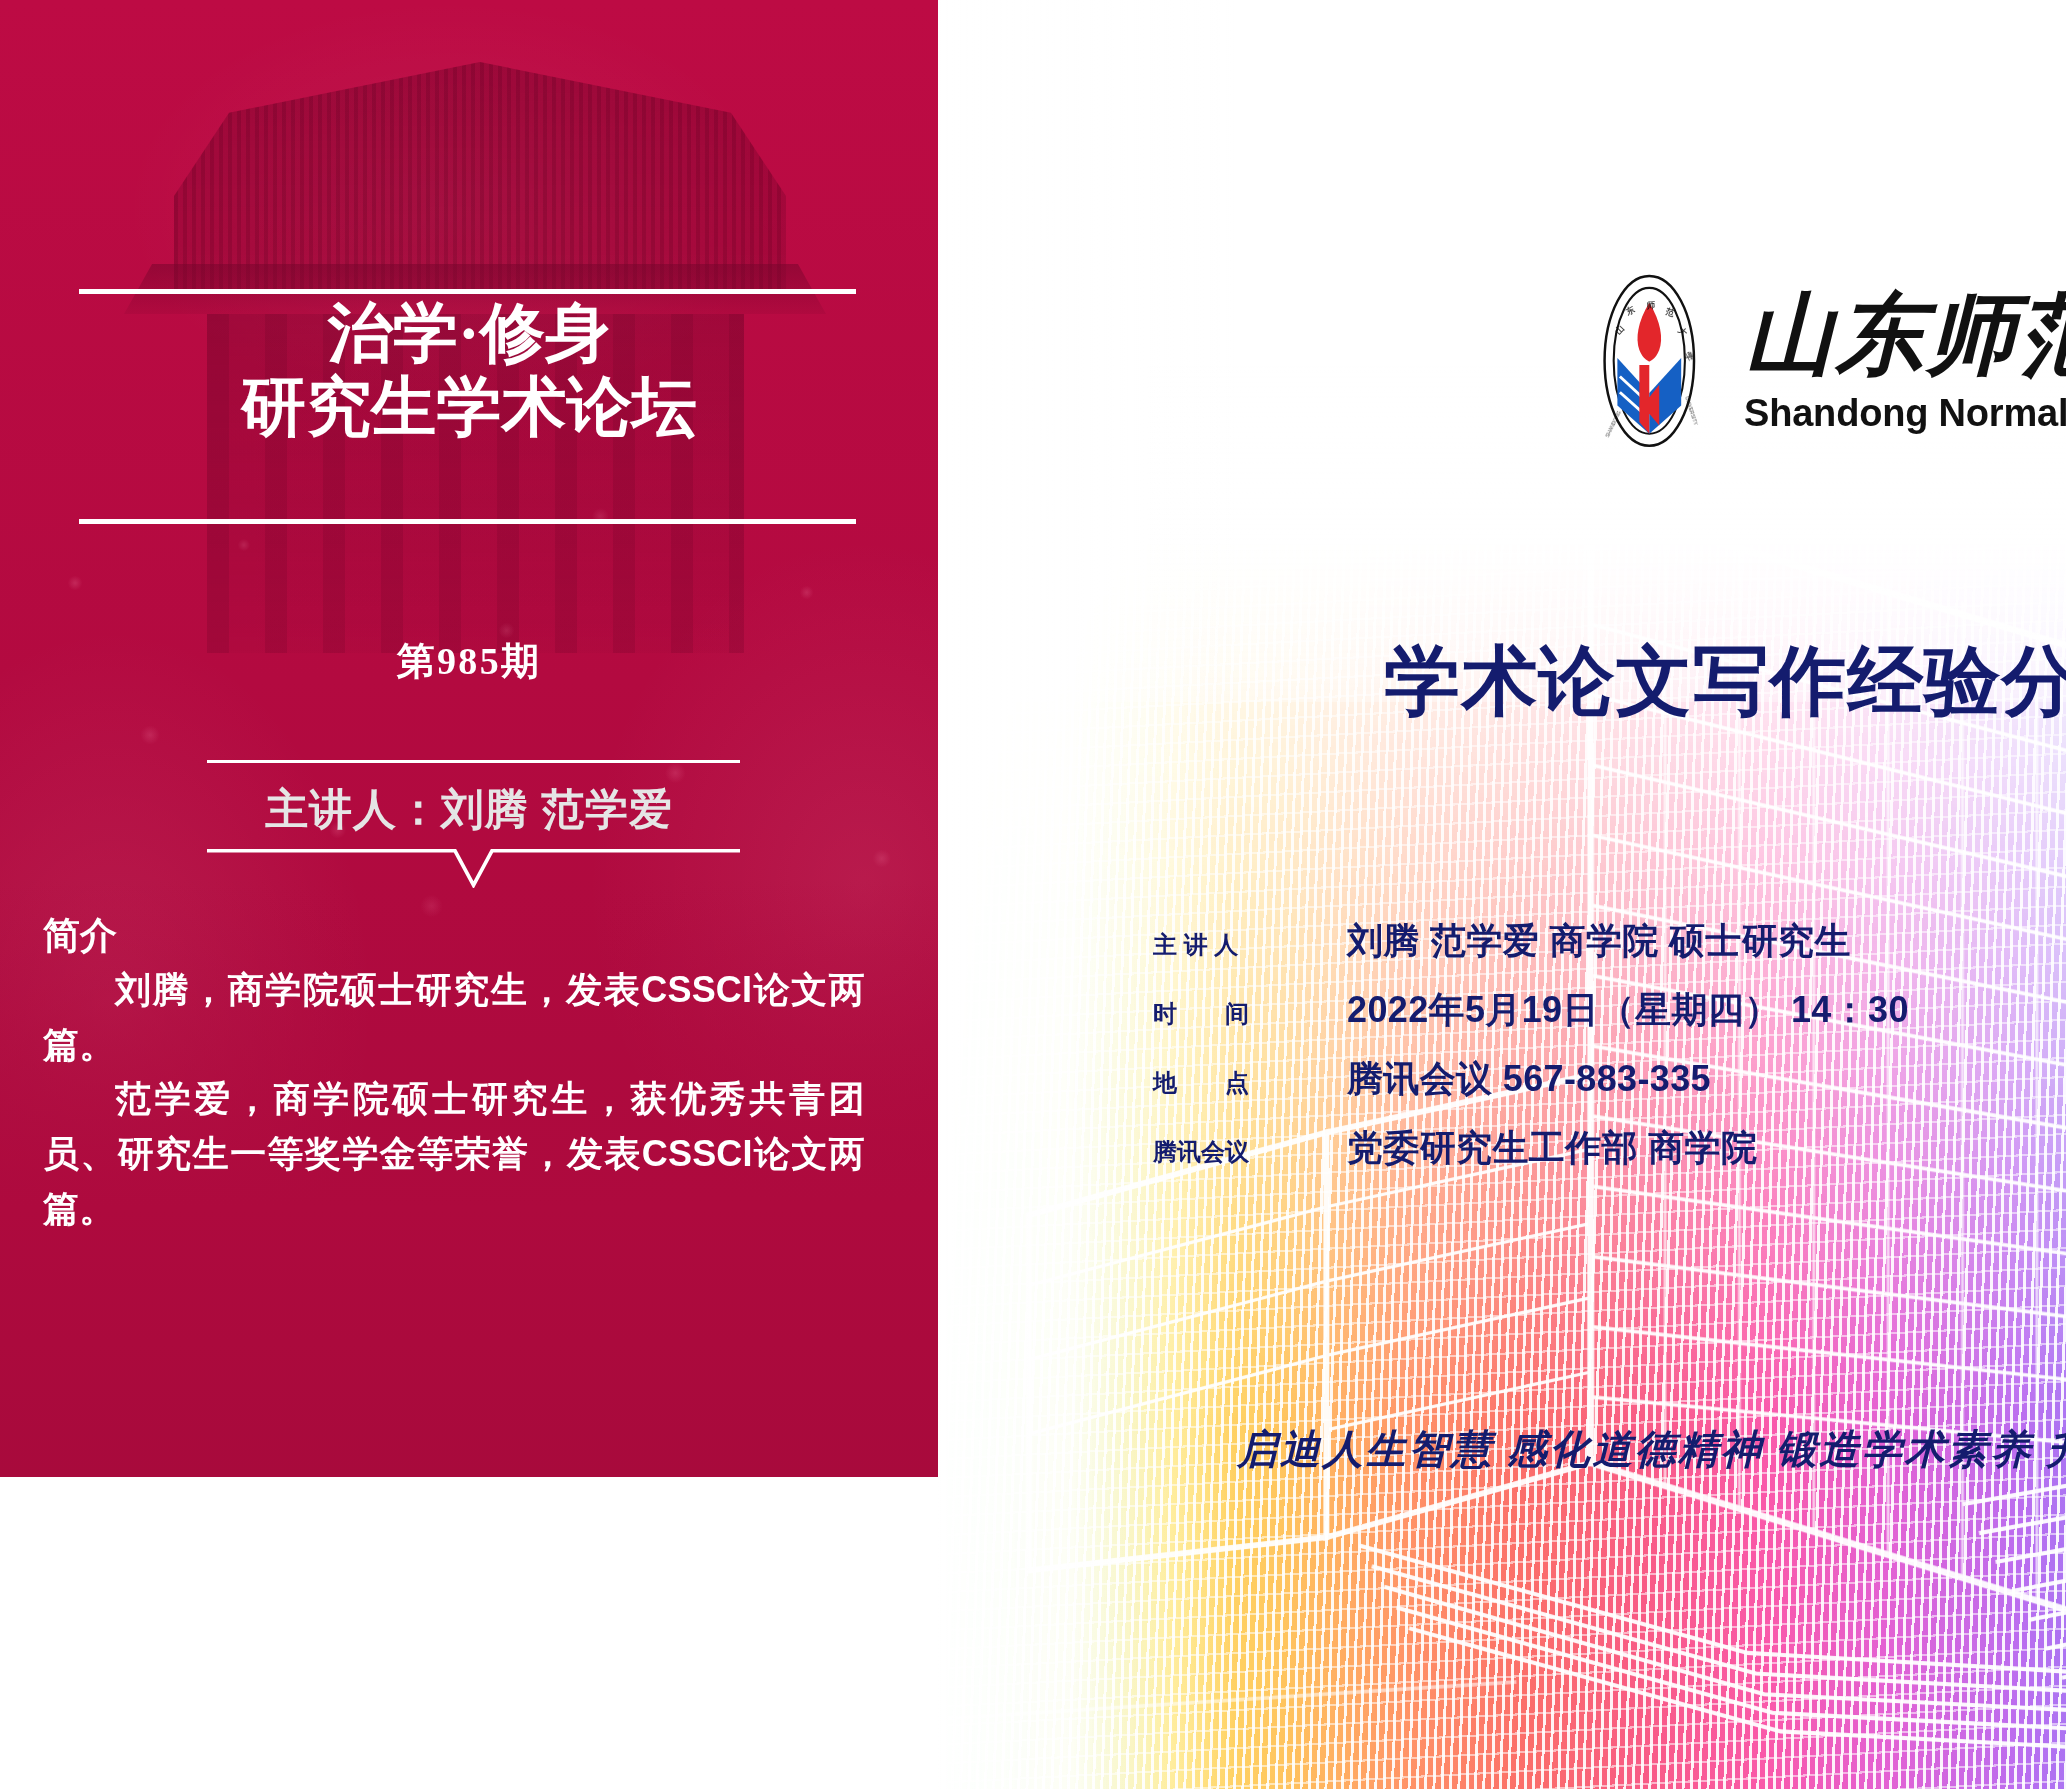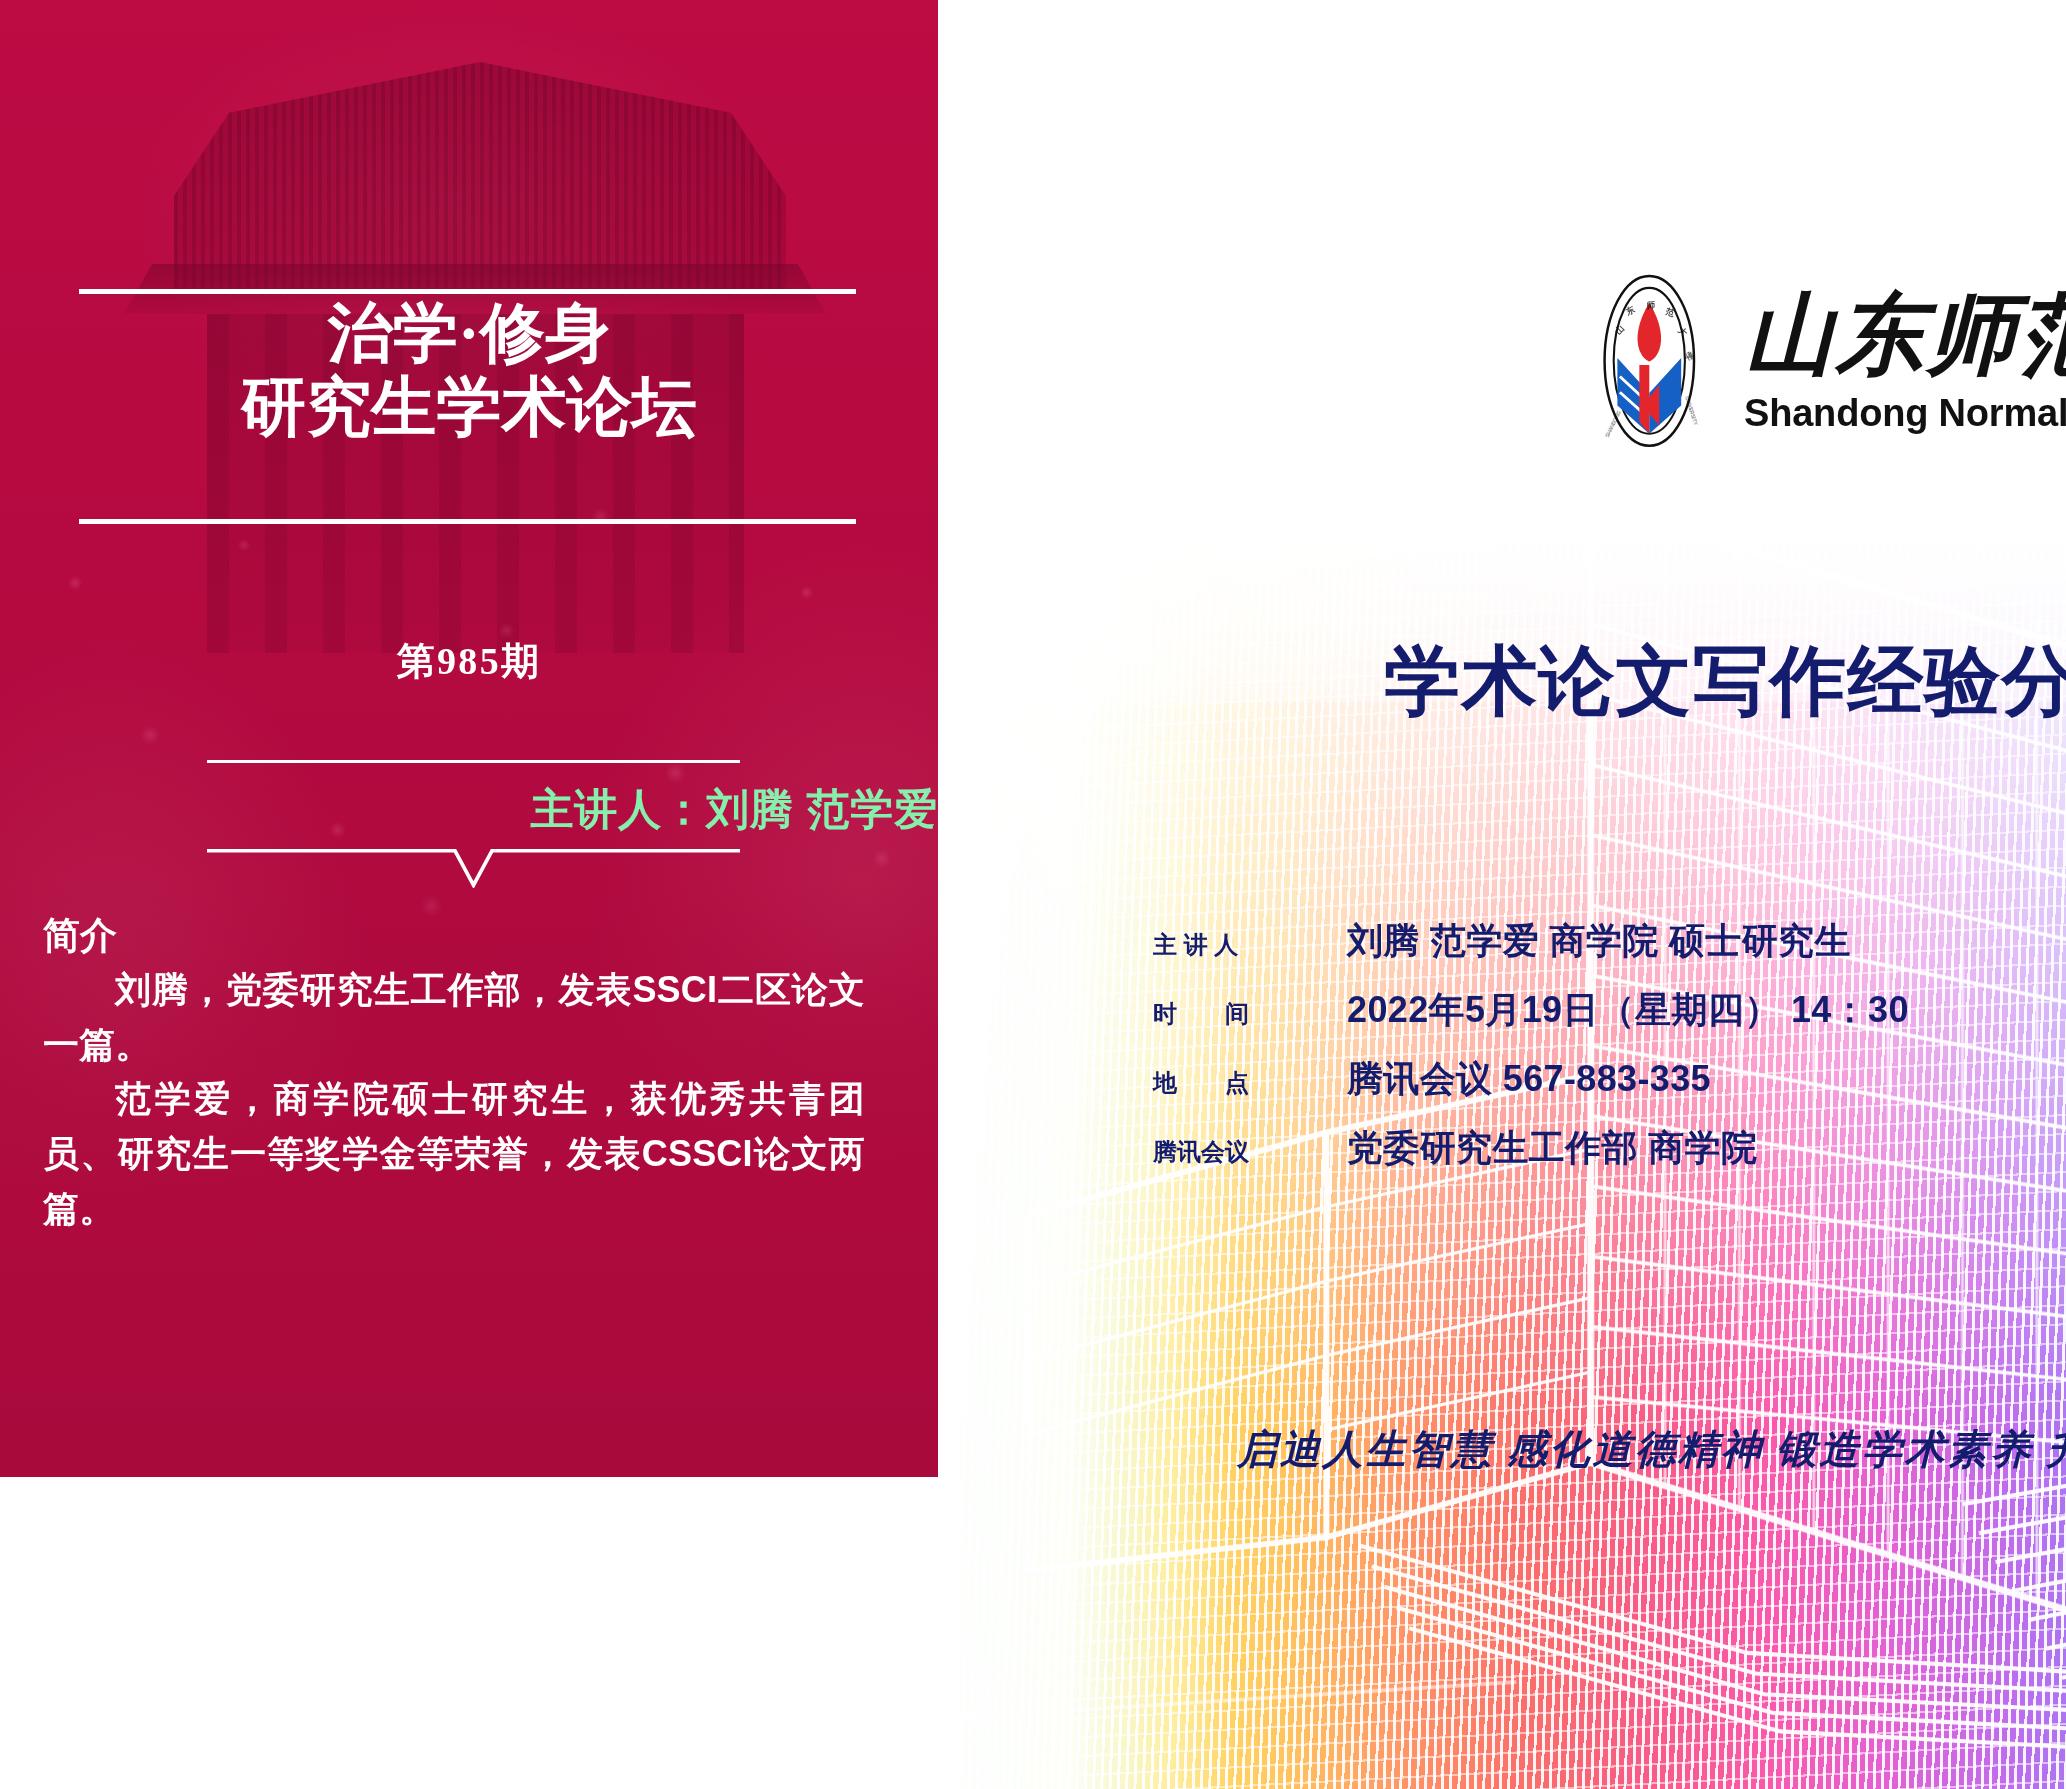--- a/index.html
+++ b/index.html
@@ -81,22 +81,22 @@
   }
   .lp-title-l1 { font-size:65px; line-height:1.14; }
   .lp-title-l2 { font-size:65px; line-height:1.14; }
 
   .lp-issue {
     position:absolute; left:0; top:636px; width:938px; text-align:center;
     color:#ffffff; font-size:38px; font-weight:700; letter-spacing:0.06em;
     font-family:"Liberation Serif","DejaVu Serif",serif;
   }
   .lp-speaker {
-    position:absolute; left:0; top:781px; width:938px; text-align:right;
-    color:#86efac; font-size:43px; font-weight:700; letter-spacing:0.02em;
+    position:absolute; left:0; top:781px; width:938px; text-align:center;
+    color:#e5e5e5; font-size:43px; font-weight:700; letter-spacing:0.02em;
   }
 
   .lp-intro-head {
     position:absolute; left:43px; top:911px;
     color:#ffffff; font-size:37px; font-weight:700;
   }
   .lp-intro-body {
     position:absolute; left:43px; top:963px; width:822px;
     color:#ffffff; font-size:36px; font-weight:700; line-height:1.52;
     letter-spacing:0.005em; text-align:justify;
@@ -225,21 +225,21 @@
 
       <div class="lp-speaker">主讲人：刘腾 范学爱</div>
 
       <svg class="vnotch" viewBox="0 0 1290 95" preserveAspectRatio="none">
         <path d="M0 4 L600 4 L645 88 L690 4 L1290 4" fill="none" stroke="#ffffff" stroke-width="9"></path>
       </svg>
 
       <div class="lp-intro-head">简介</div>
 
       <div class="lp-intro-body">
-        <p>刘腾，党委研究生工作部，发表SSCI二区论文一篇。</p>
+        <p>刘腾，商学院硕士研究生，发表CSSCI论文两篇。</p>
         <p>范学爱，商学院硕士研究生，获优秀共青团员、研究生一等奖学金等荣誉，发表CSSCI论文两篇。</p>
       </div>
     </div>
   </div>
 
   <div class="arrow"></div>
 
   <div class="right-panel">
 
     <div class="rainbow-wrap">

